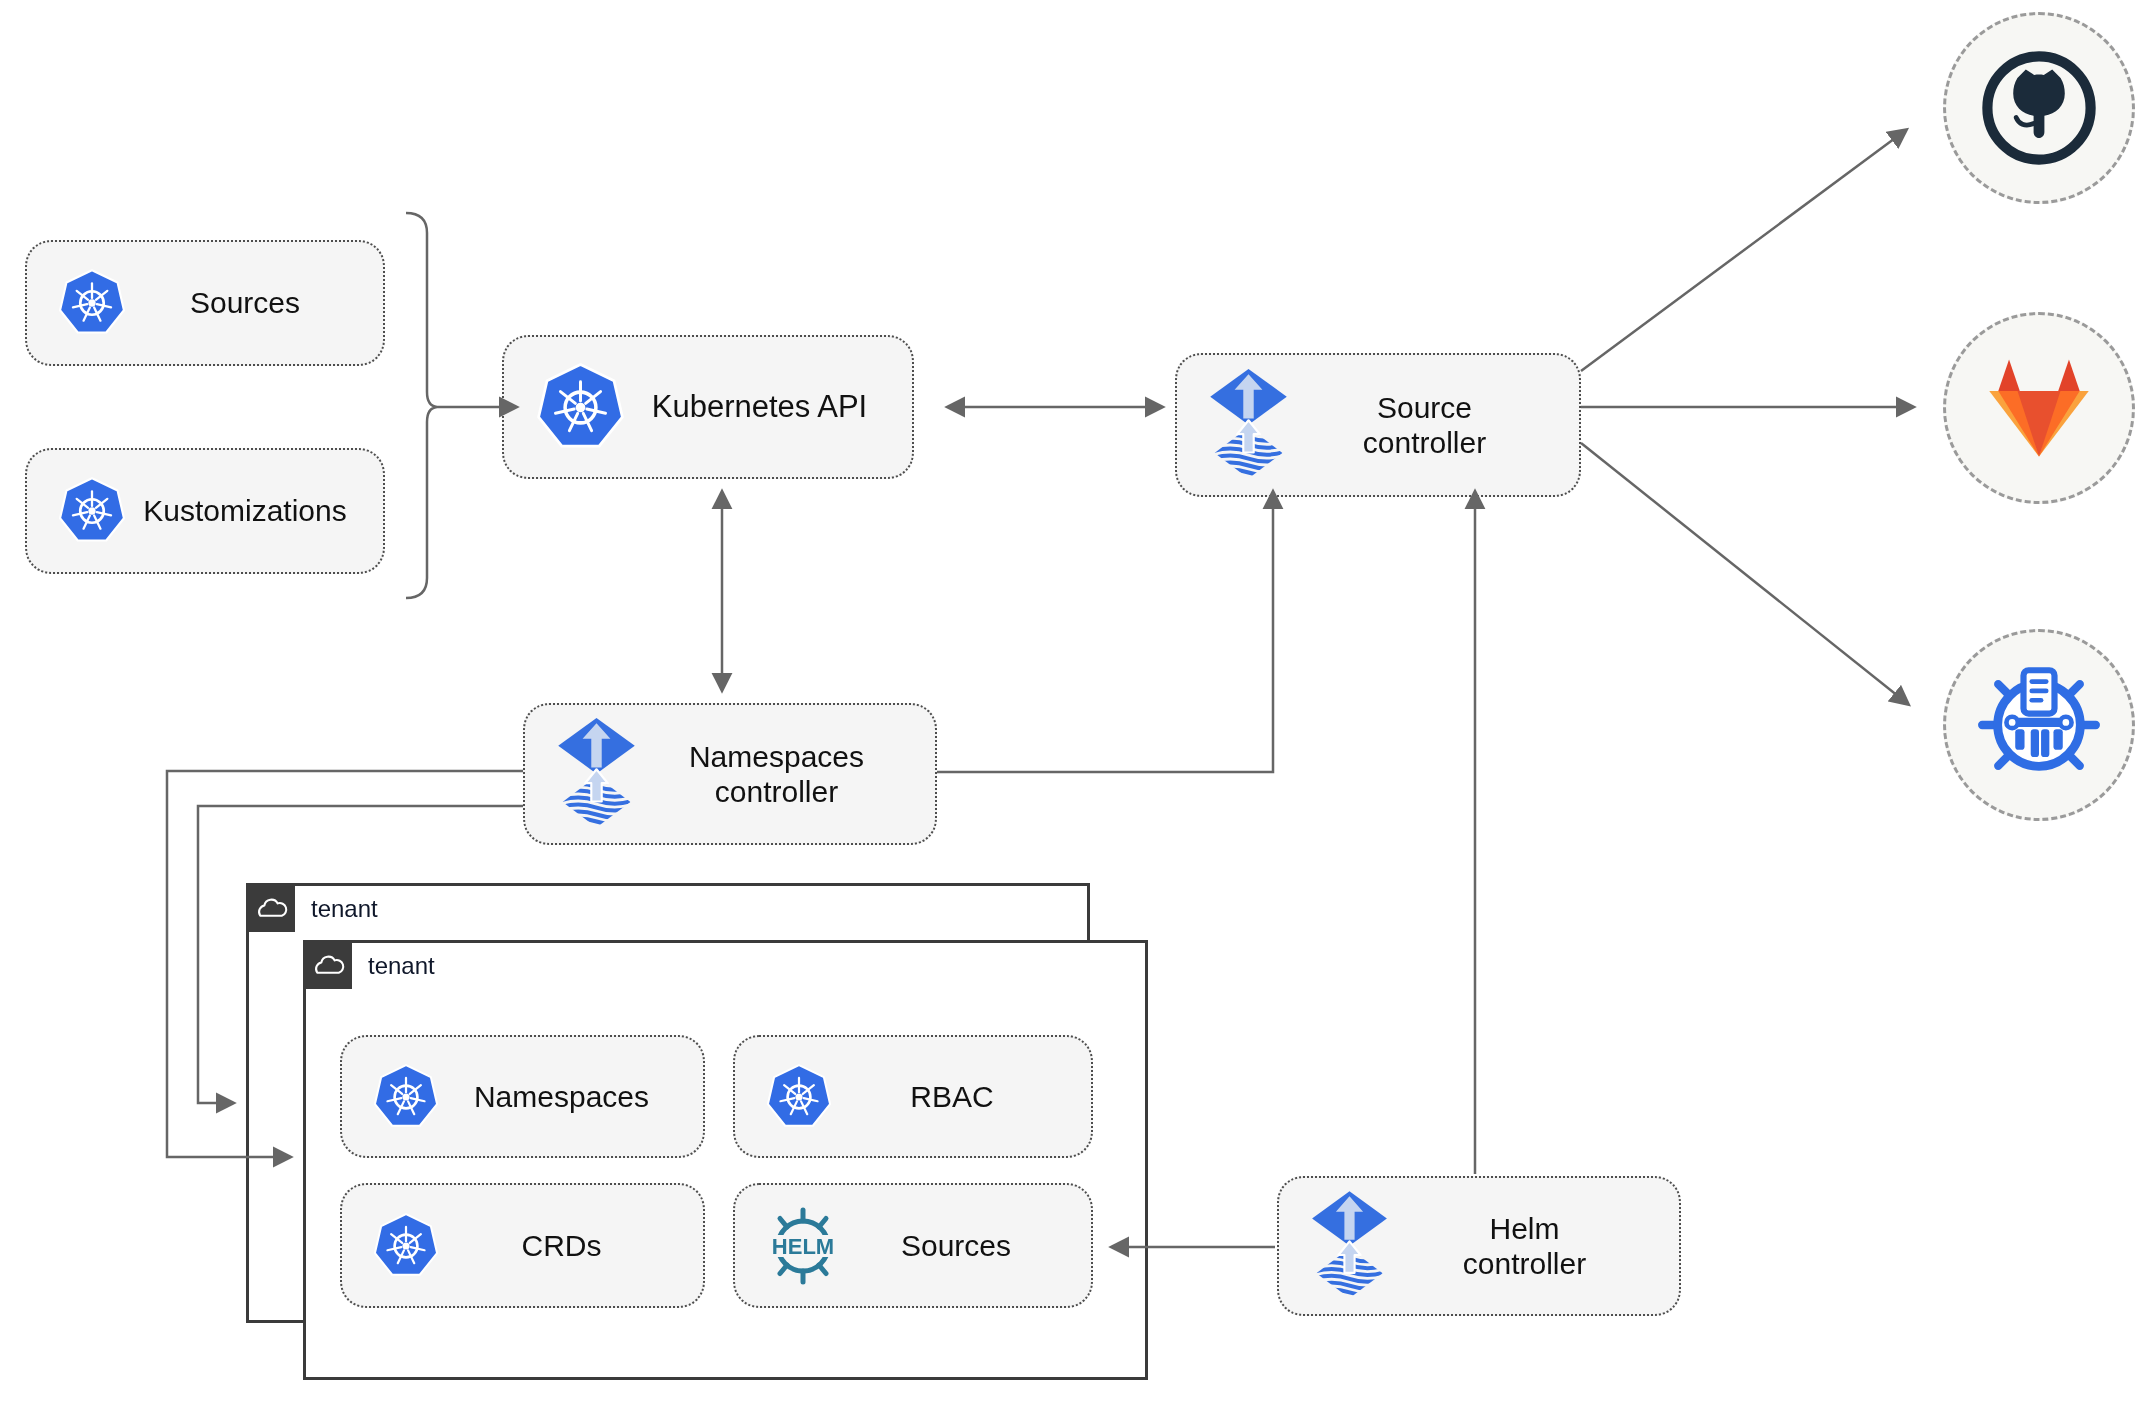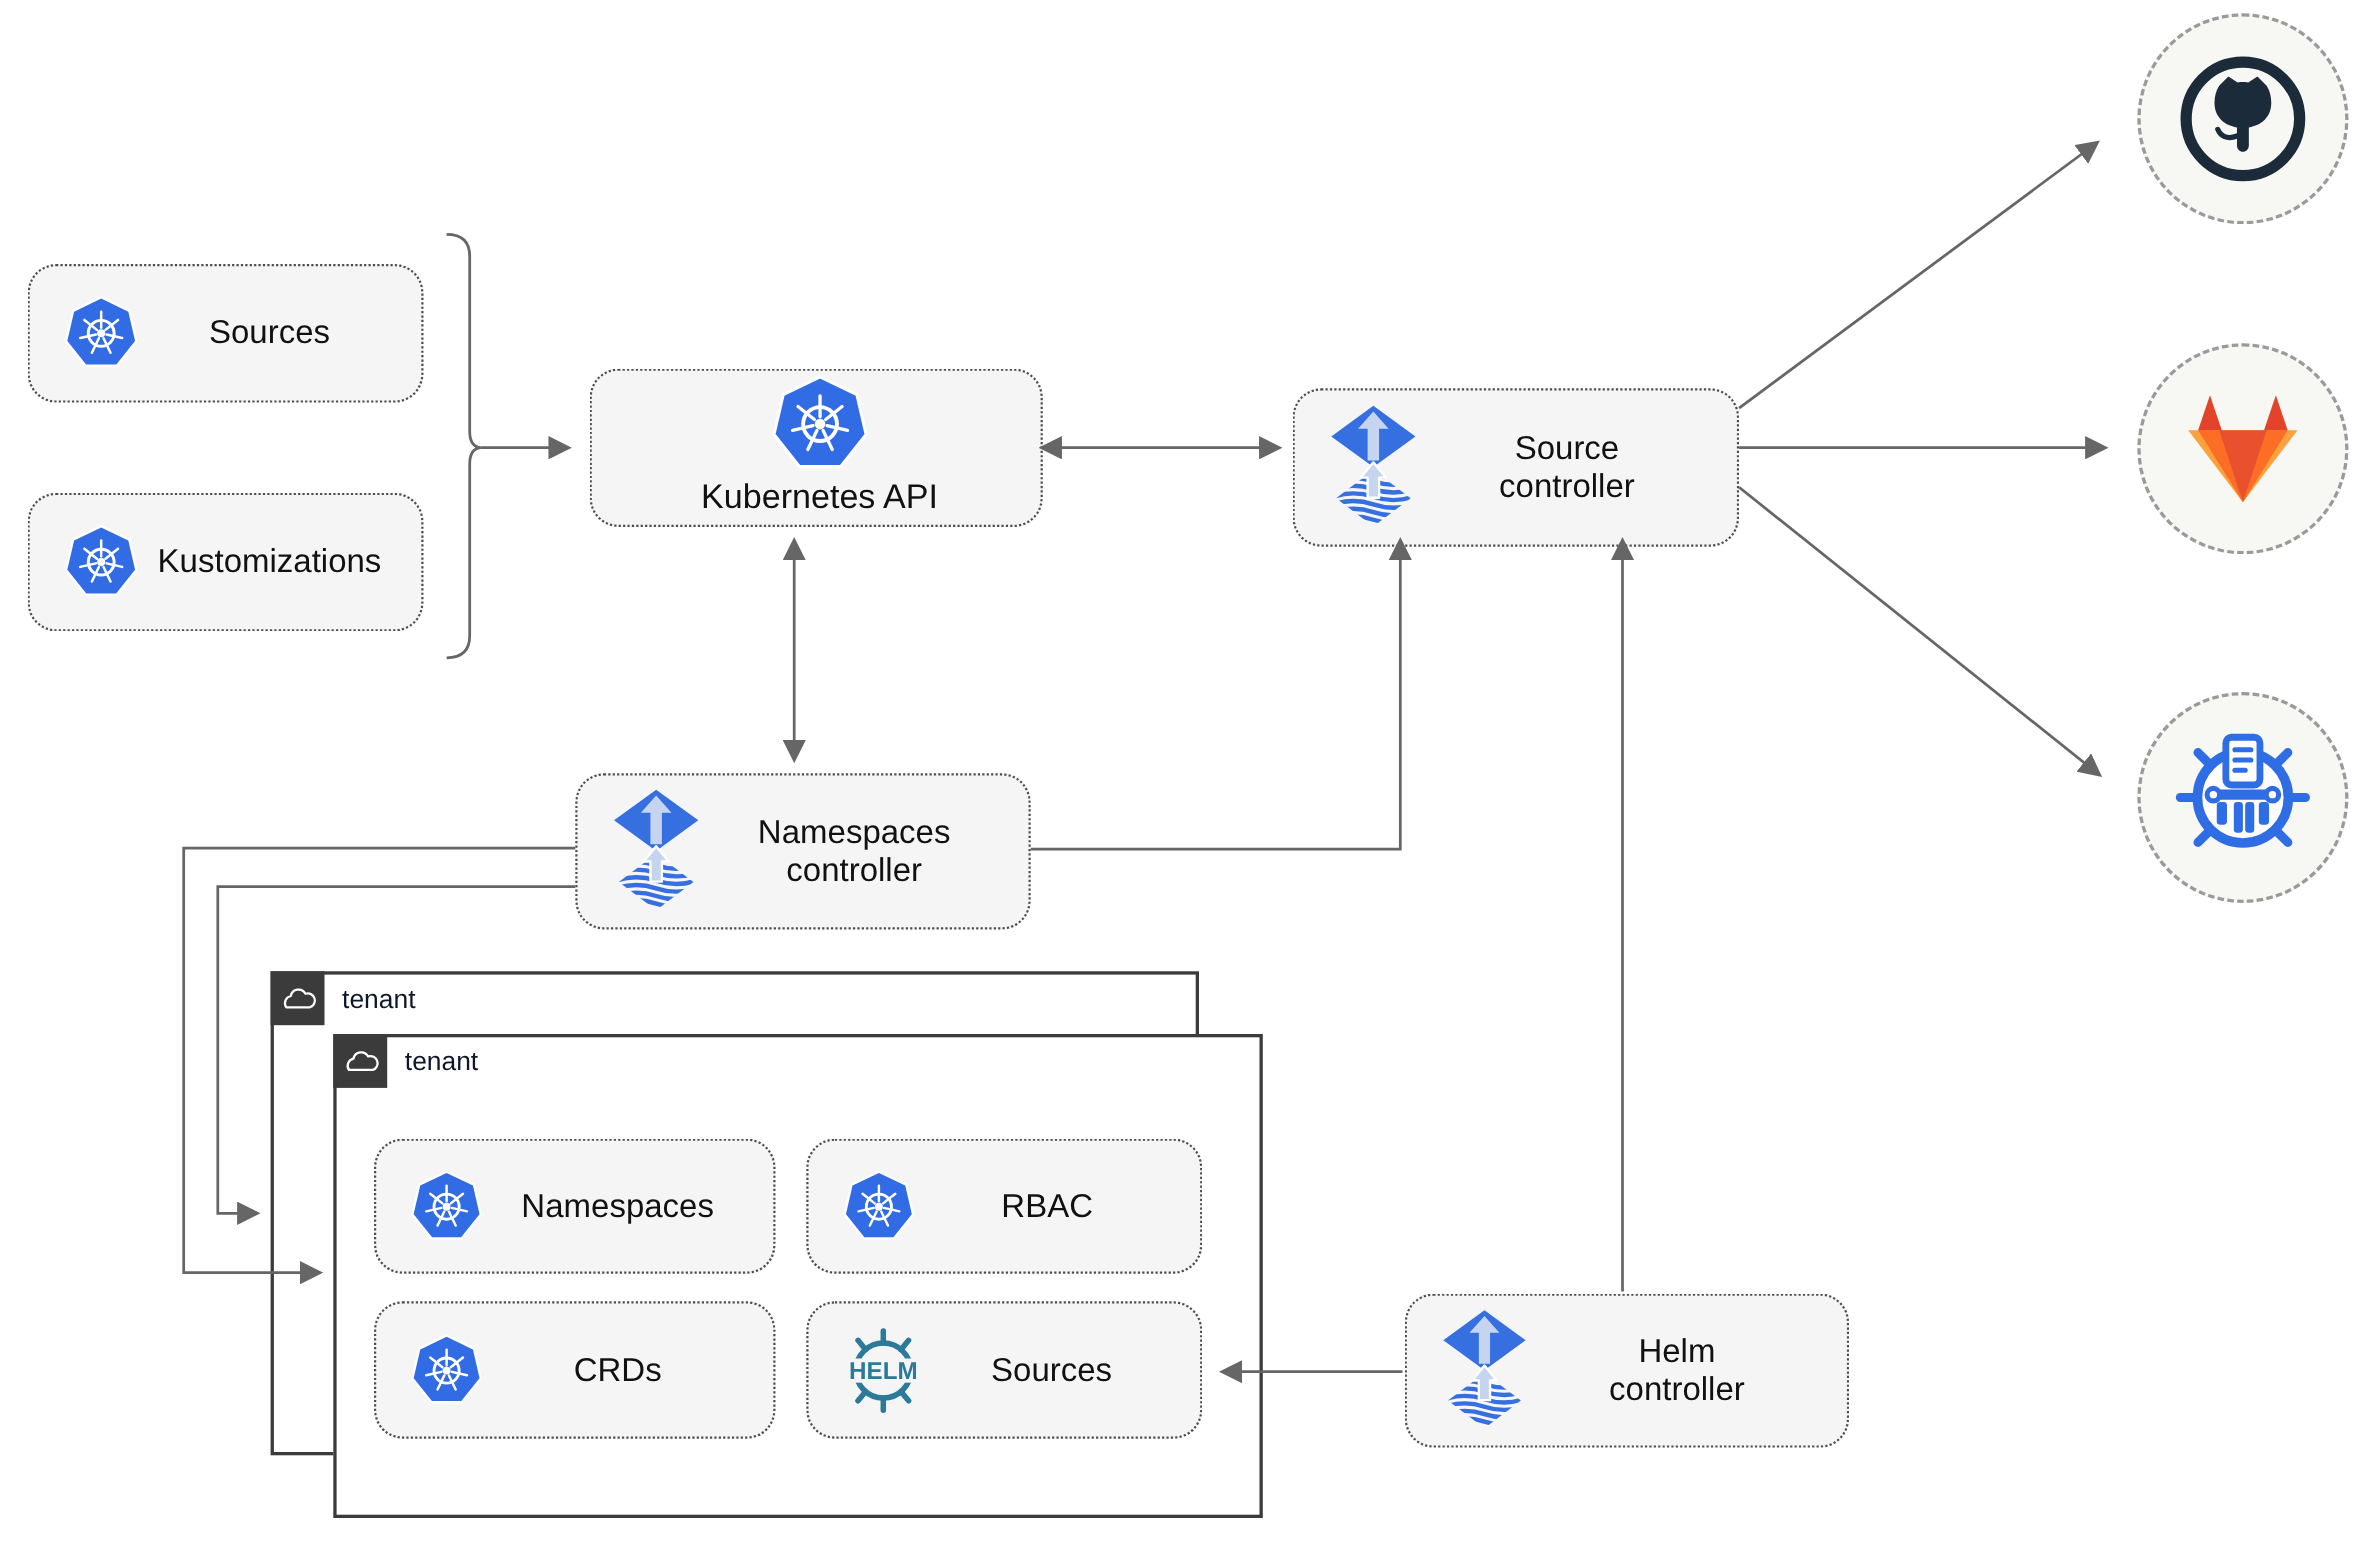--- a/index.html
+++ b/index.html
@@ -120,21 +120,21 @@
 
   <div class="node" style="left:25px; top:240px; width:360px; height:126px;">
     <span class="icon-wrap">
       <svg width="74" height="74" viewBox="-52 -52 104 104">
           <use href="#k8s-logo"></use>
         </svg>
     </span>
     <span class="nlabel">Sources</span>
   </div>
 
-  <div class="node" style="left:536px; top:335px; width:412px; height:144px;flex-direction:column;">
+  <div class="node" style="left:502px; top:335px; width:412px; height:144px;">
     <span class="icon-wrap">
       <svg width="97" height="97" viewBox="-52 -52 104 104">
           <use href="#k8s-logo"></use>
         </svg>
     </span>
     <span class="nlabel big">Kubernetes API</span>
   </div>
 
   <div class="node" style="left:1175px; top:353px; width:406px; height:144px;">
     <span class="icon-wrap">

